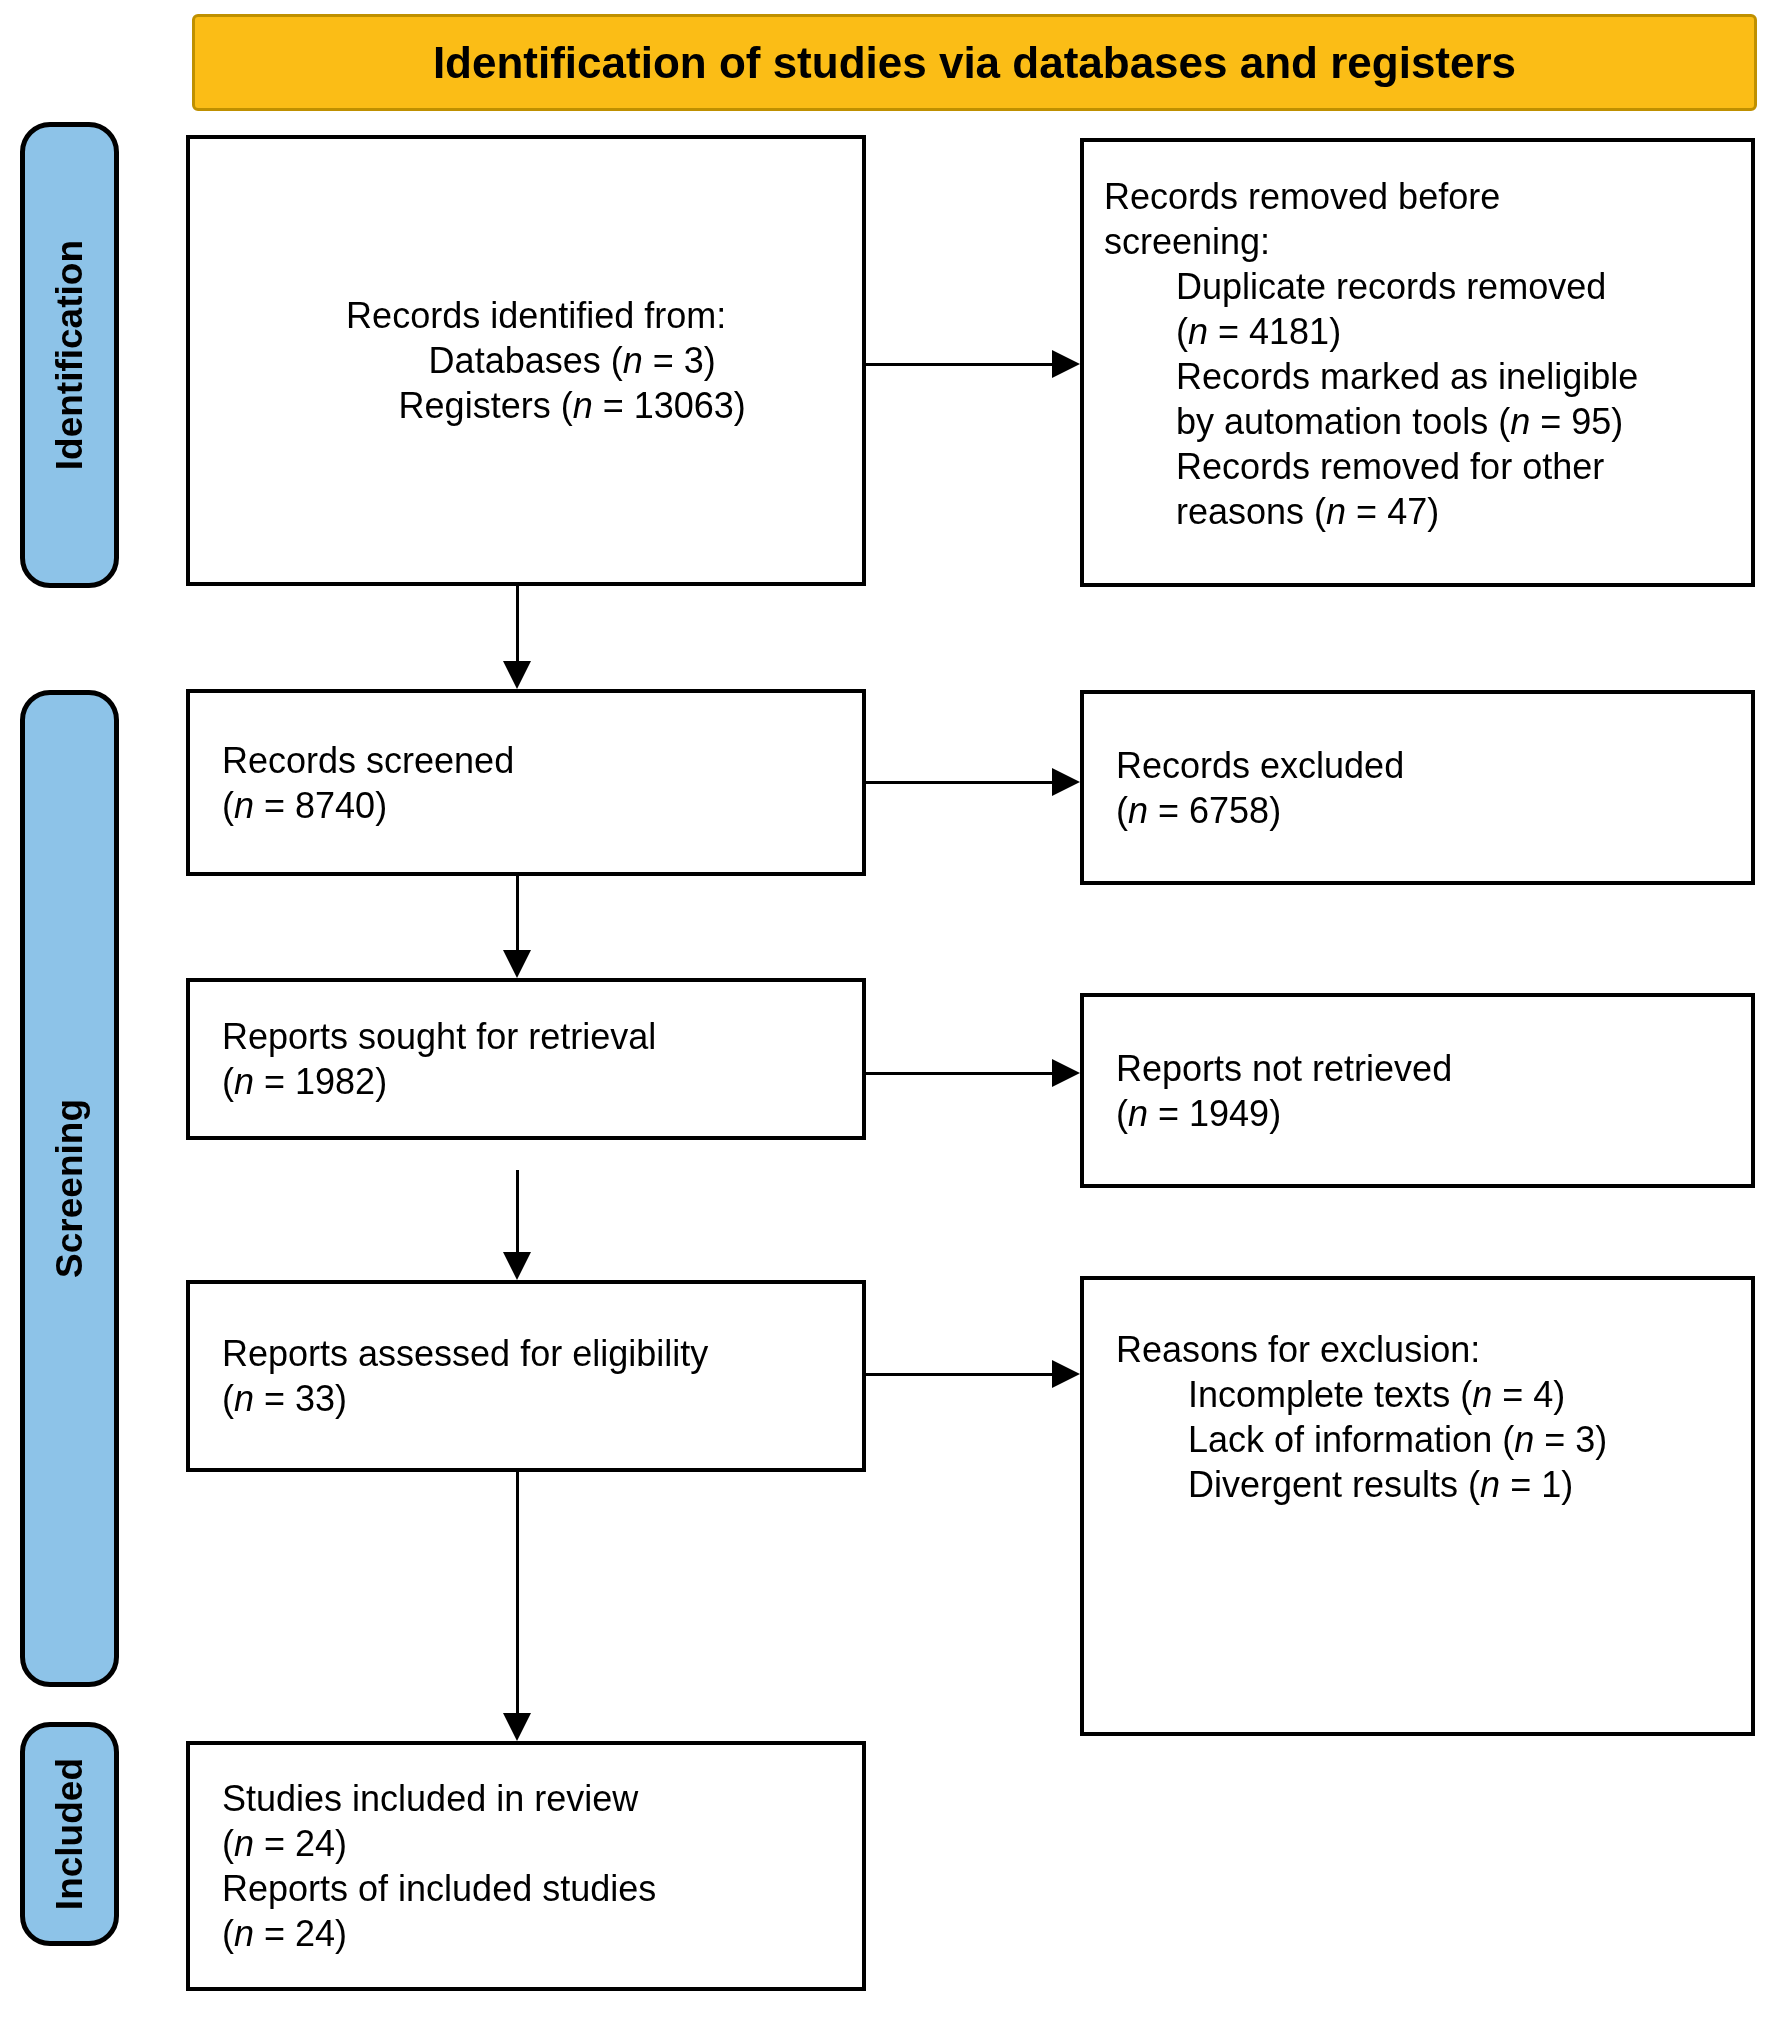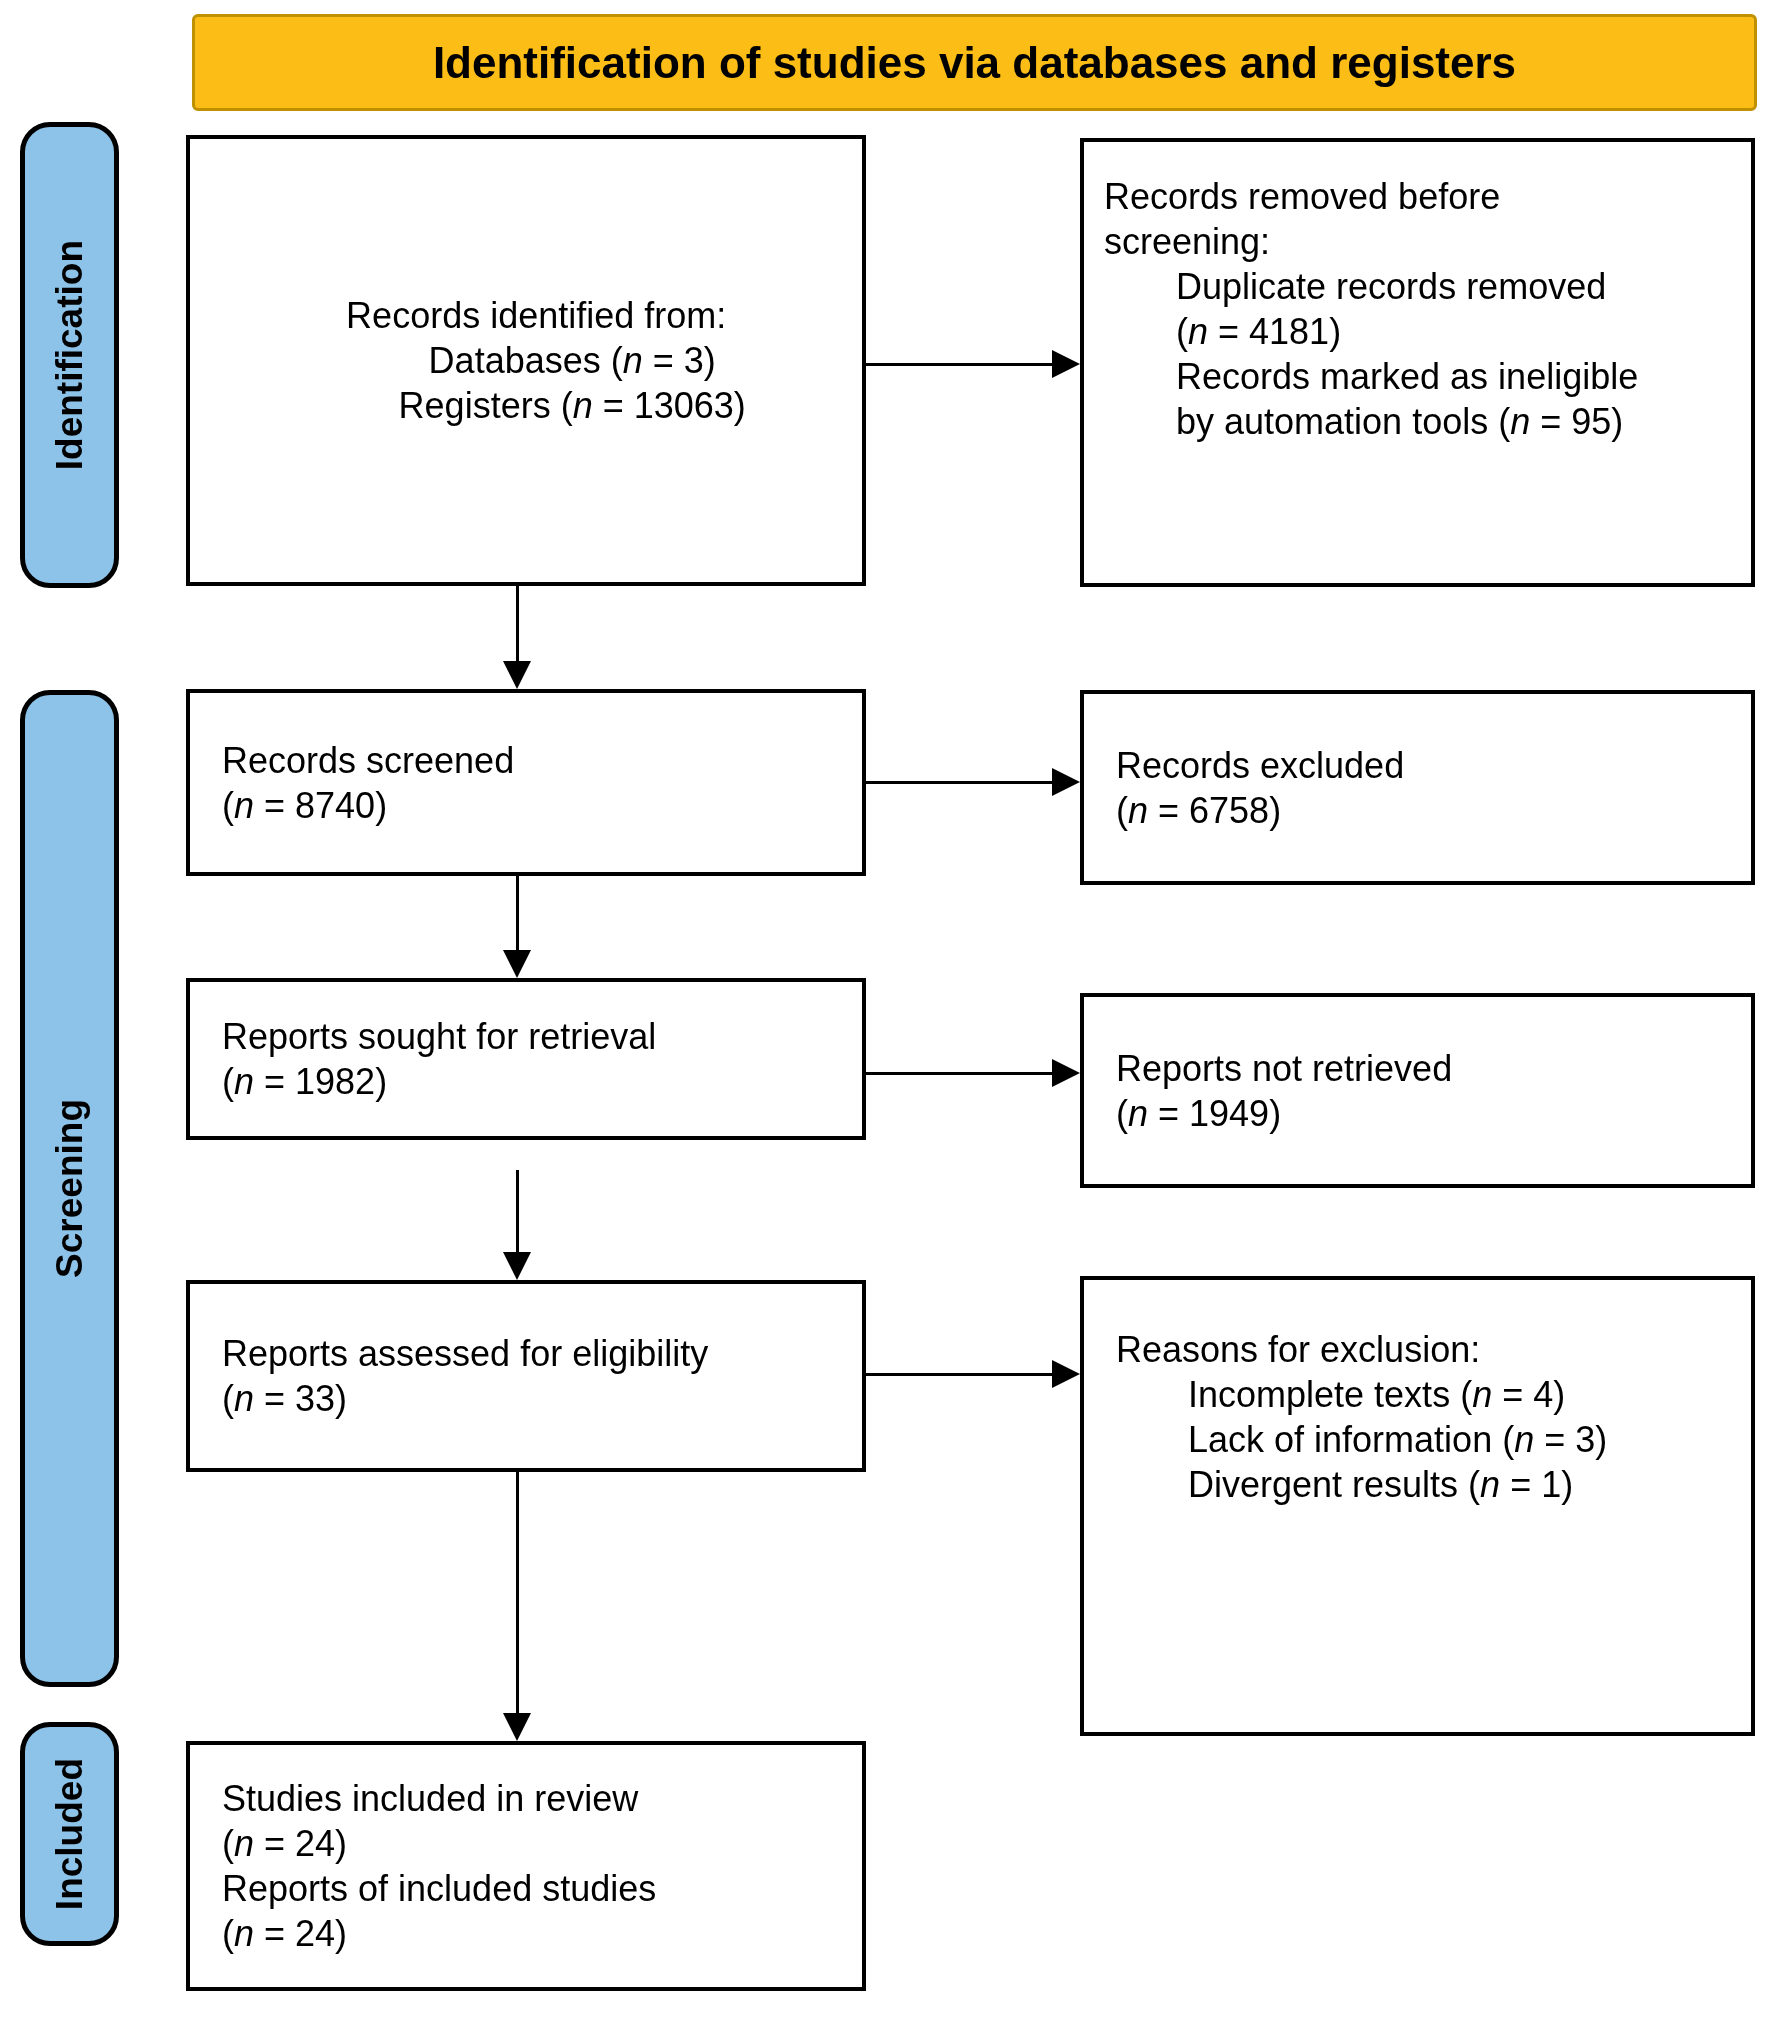--- a/index.html
+++ b/index.html
@@ -100,20 +100,22 @@
       <div class="tline ind">Registers (<i>n</i> = 13063)</div>
     </div>
 
   <div class="box rcol r1 toppad">
       <div class="tline">Records removed before</div>
       <div class="tline">screening:</div>
       <div class="tline ind">Duplicate records removed</div>
       <div class="tline ind">(<i>n</i> = 4181)</div>
       <div class="tline ind">Records marked as ineligible</div>
       <div class="tline ind">by automation tools (<i>n</i> = 95)</div>
+      <div class="tline ind">Records removed for other</div>
+      <div class="tline ind">reasons (<i>n</i> = 47)</div>
     </div>
 
   <div class="box lcol b2">
       <div class="tline">Records screened</div>
       <div class="tline">(<i>n</i> = 8740)</div>
     </div>
 
   <div class="box rcol r2">
       <div class="tline">Records excluded</div>
       <div class="tline">(<i>n</i> = 6758)</div>

